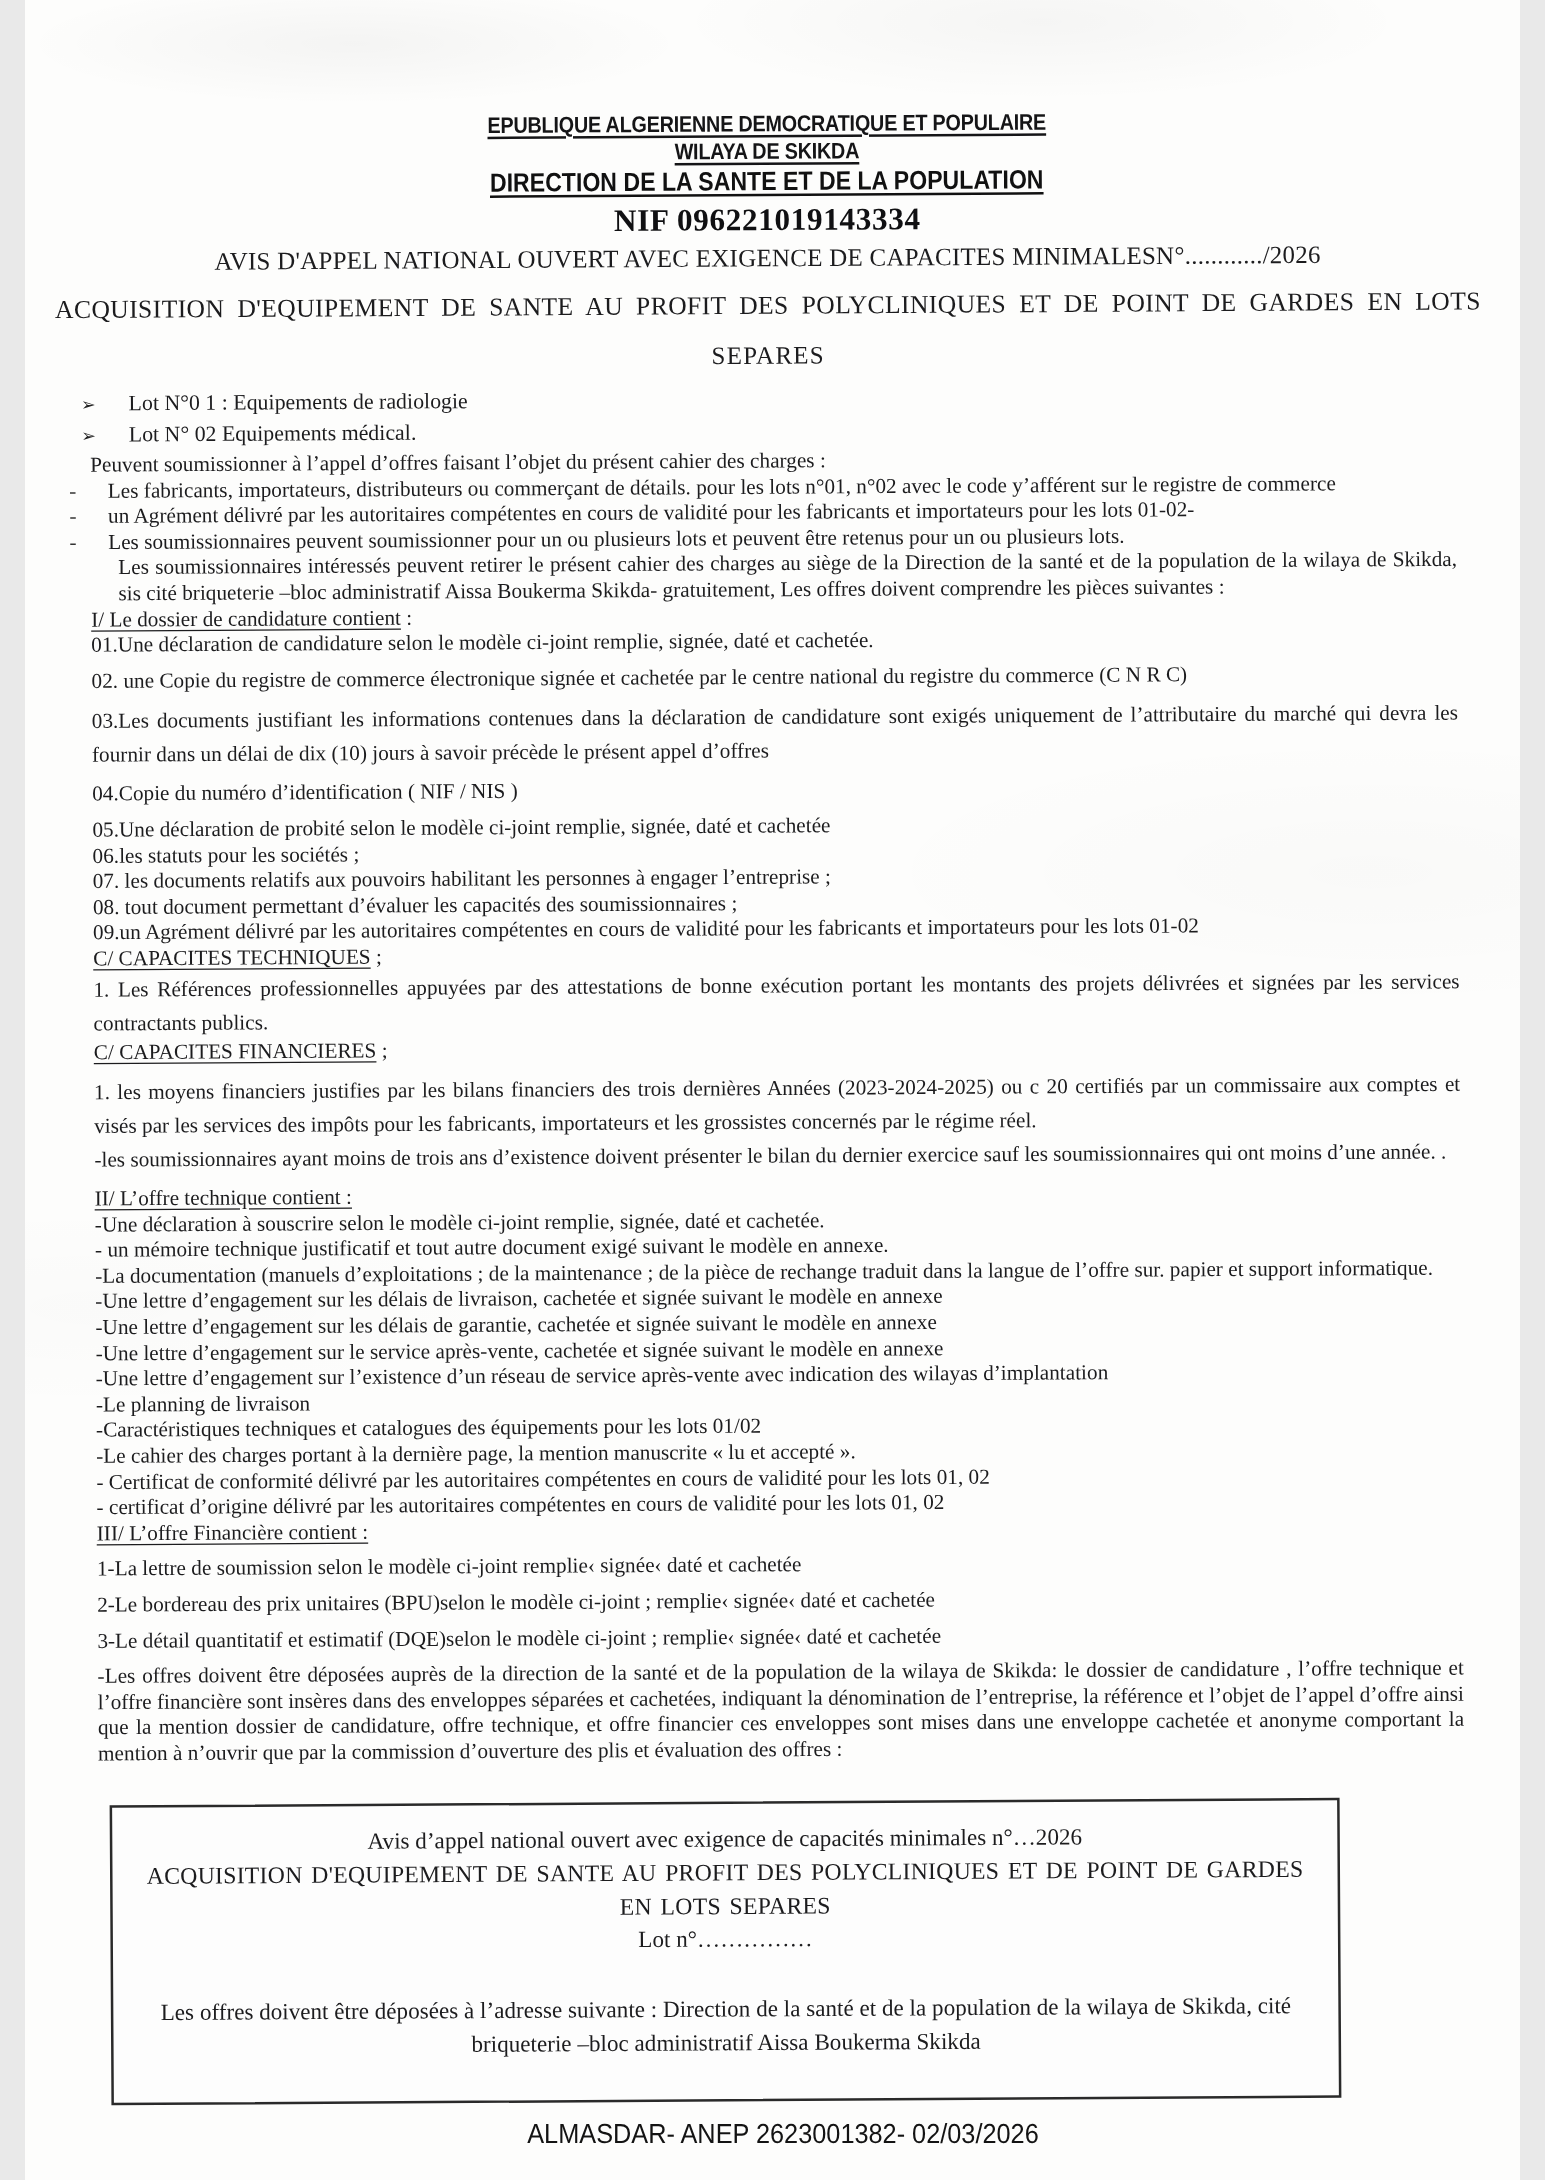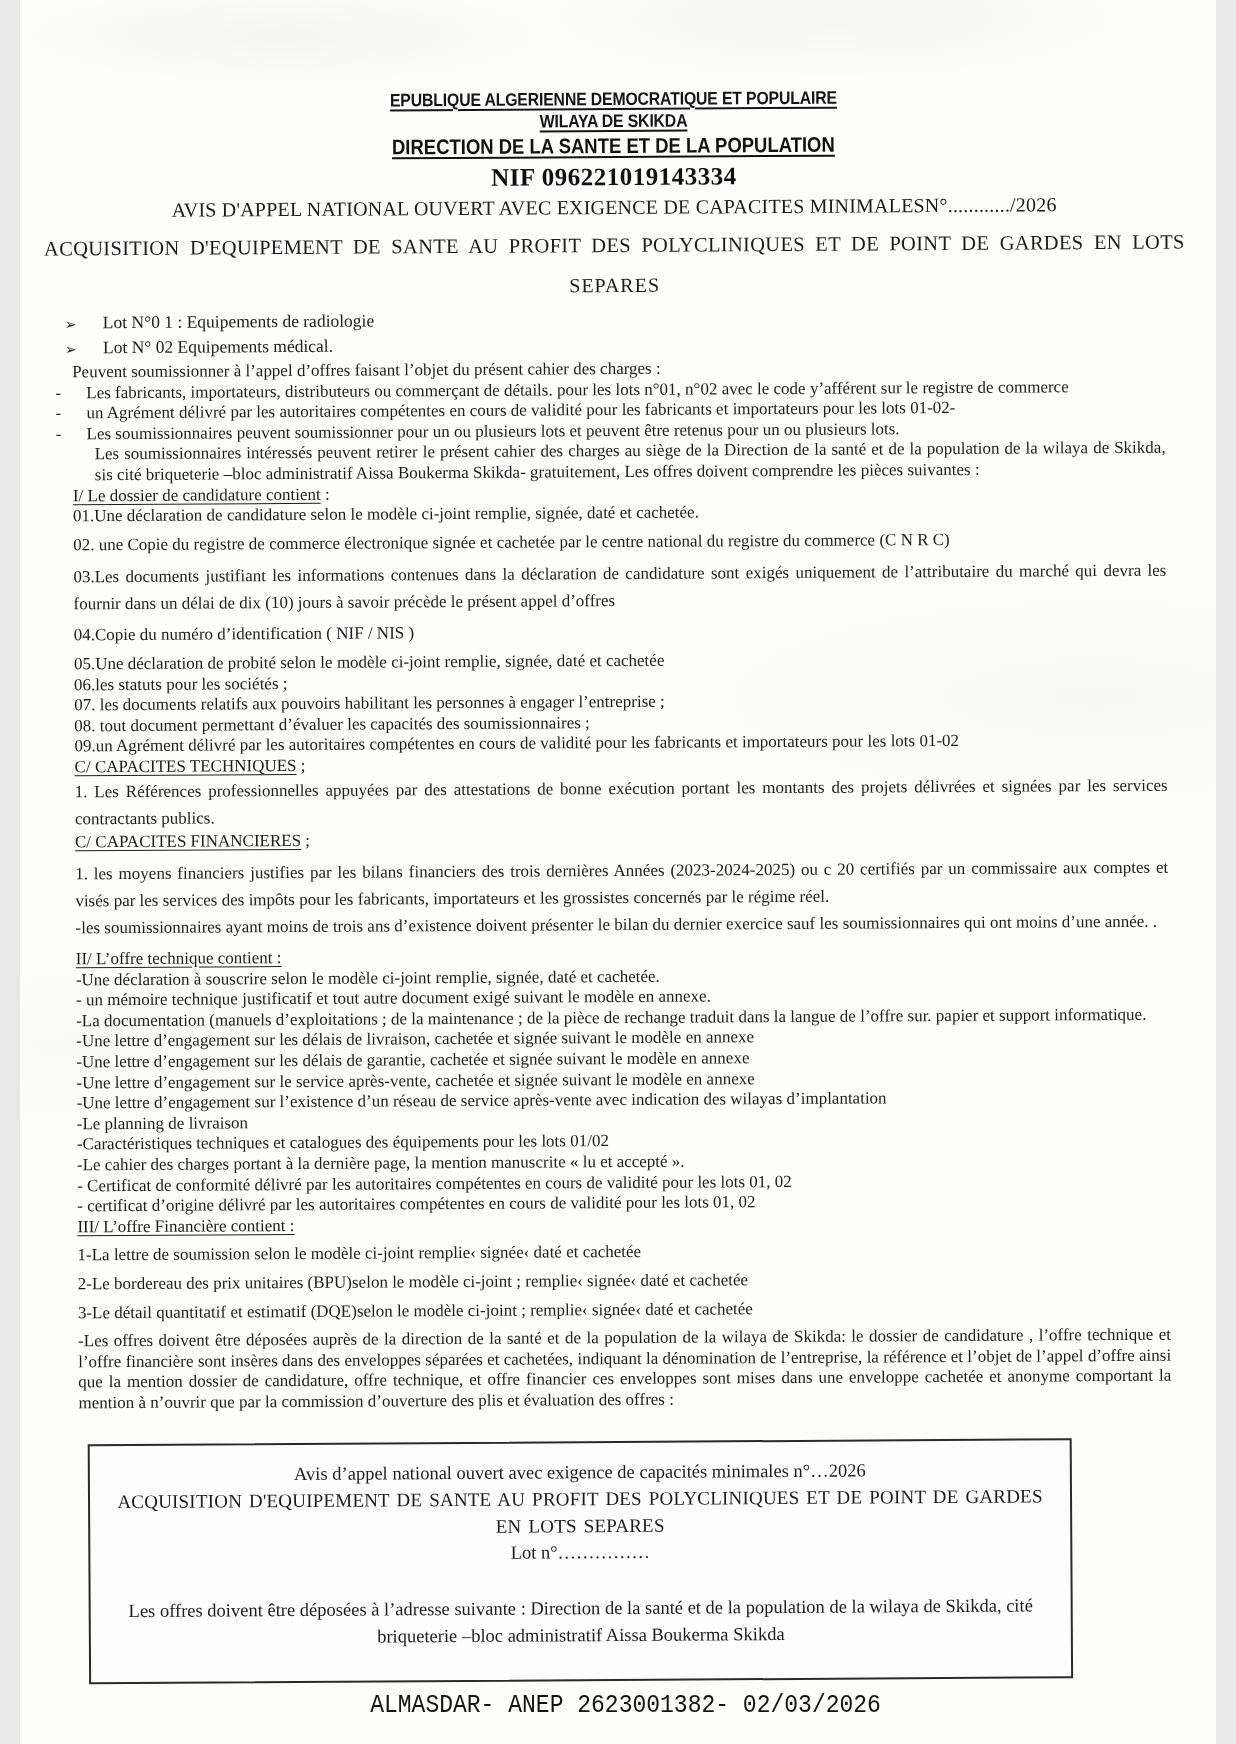--- a/index.html
+++ b/index.html
@@ -55,21 +55,21 @@
     padding:16px 18px 30px;text-align:center;background:rgba(255,255,255,0.25);
   }
   .box-l1{font-size:18.5px;line-height:26px;}
   .box-l2{font-size:19px;line-height:27px;letter-spacing:0.2px;word-spacing:2px;}
   .box-l3{font-size:18.5px;line-height:26px;margin-bottom:30px;}
   .box-l4{font-size:18.5px;line-height:27px;}
 
   
   .footer{
     position:absolute;left:16px;right:0;bottom:24px;text-align:center;
-    font-family:Liberation Mono, monospace;font-size:25px;color:#131313;
+    font-family:Liberation Sans, sans-serif;font-size:22px;color:#131313;
   }
   .footer .cond{transform:scaleX(0.92);}
 </style>
 </head>
 <body>
 
 <div class="page">
   <div class="content">
 
     <div class="hdr">

